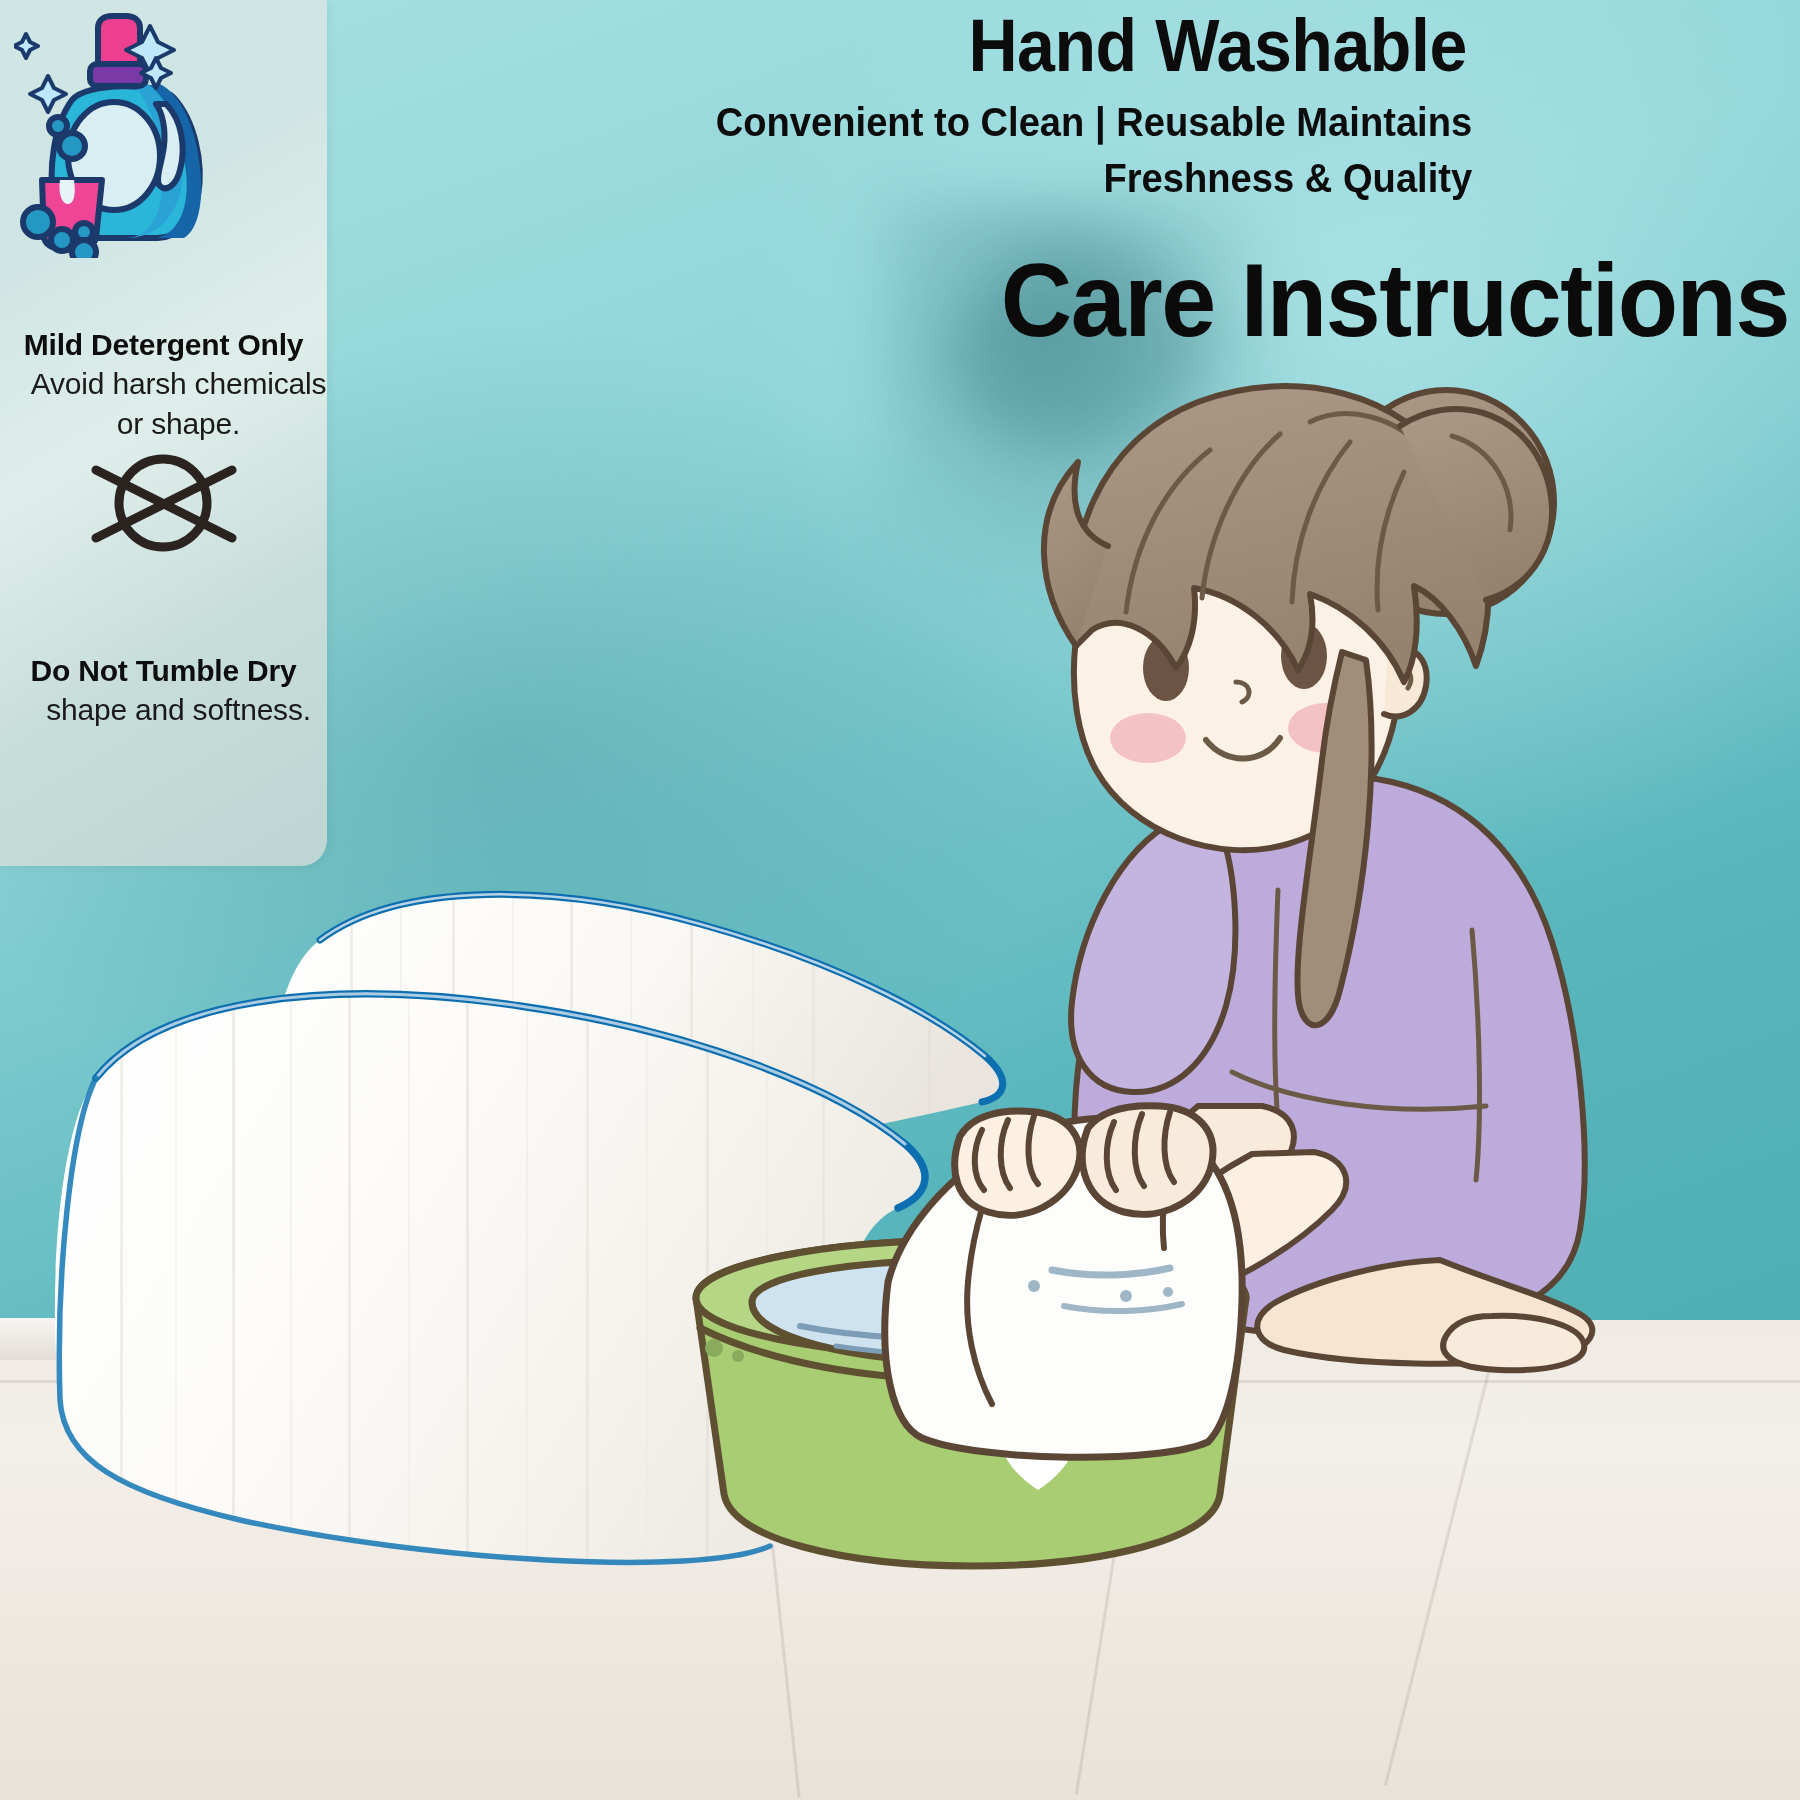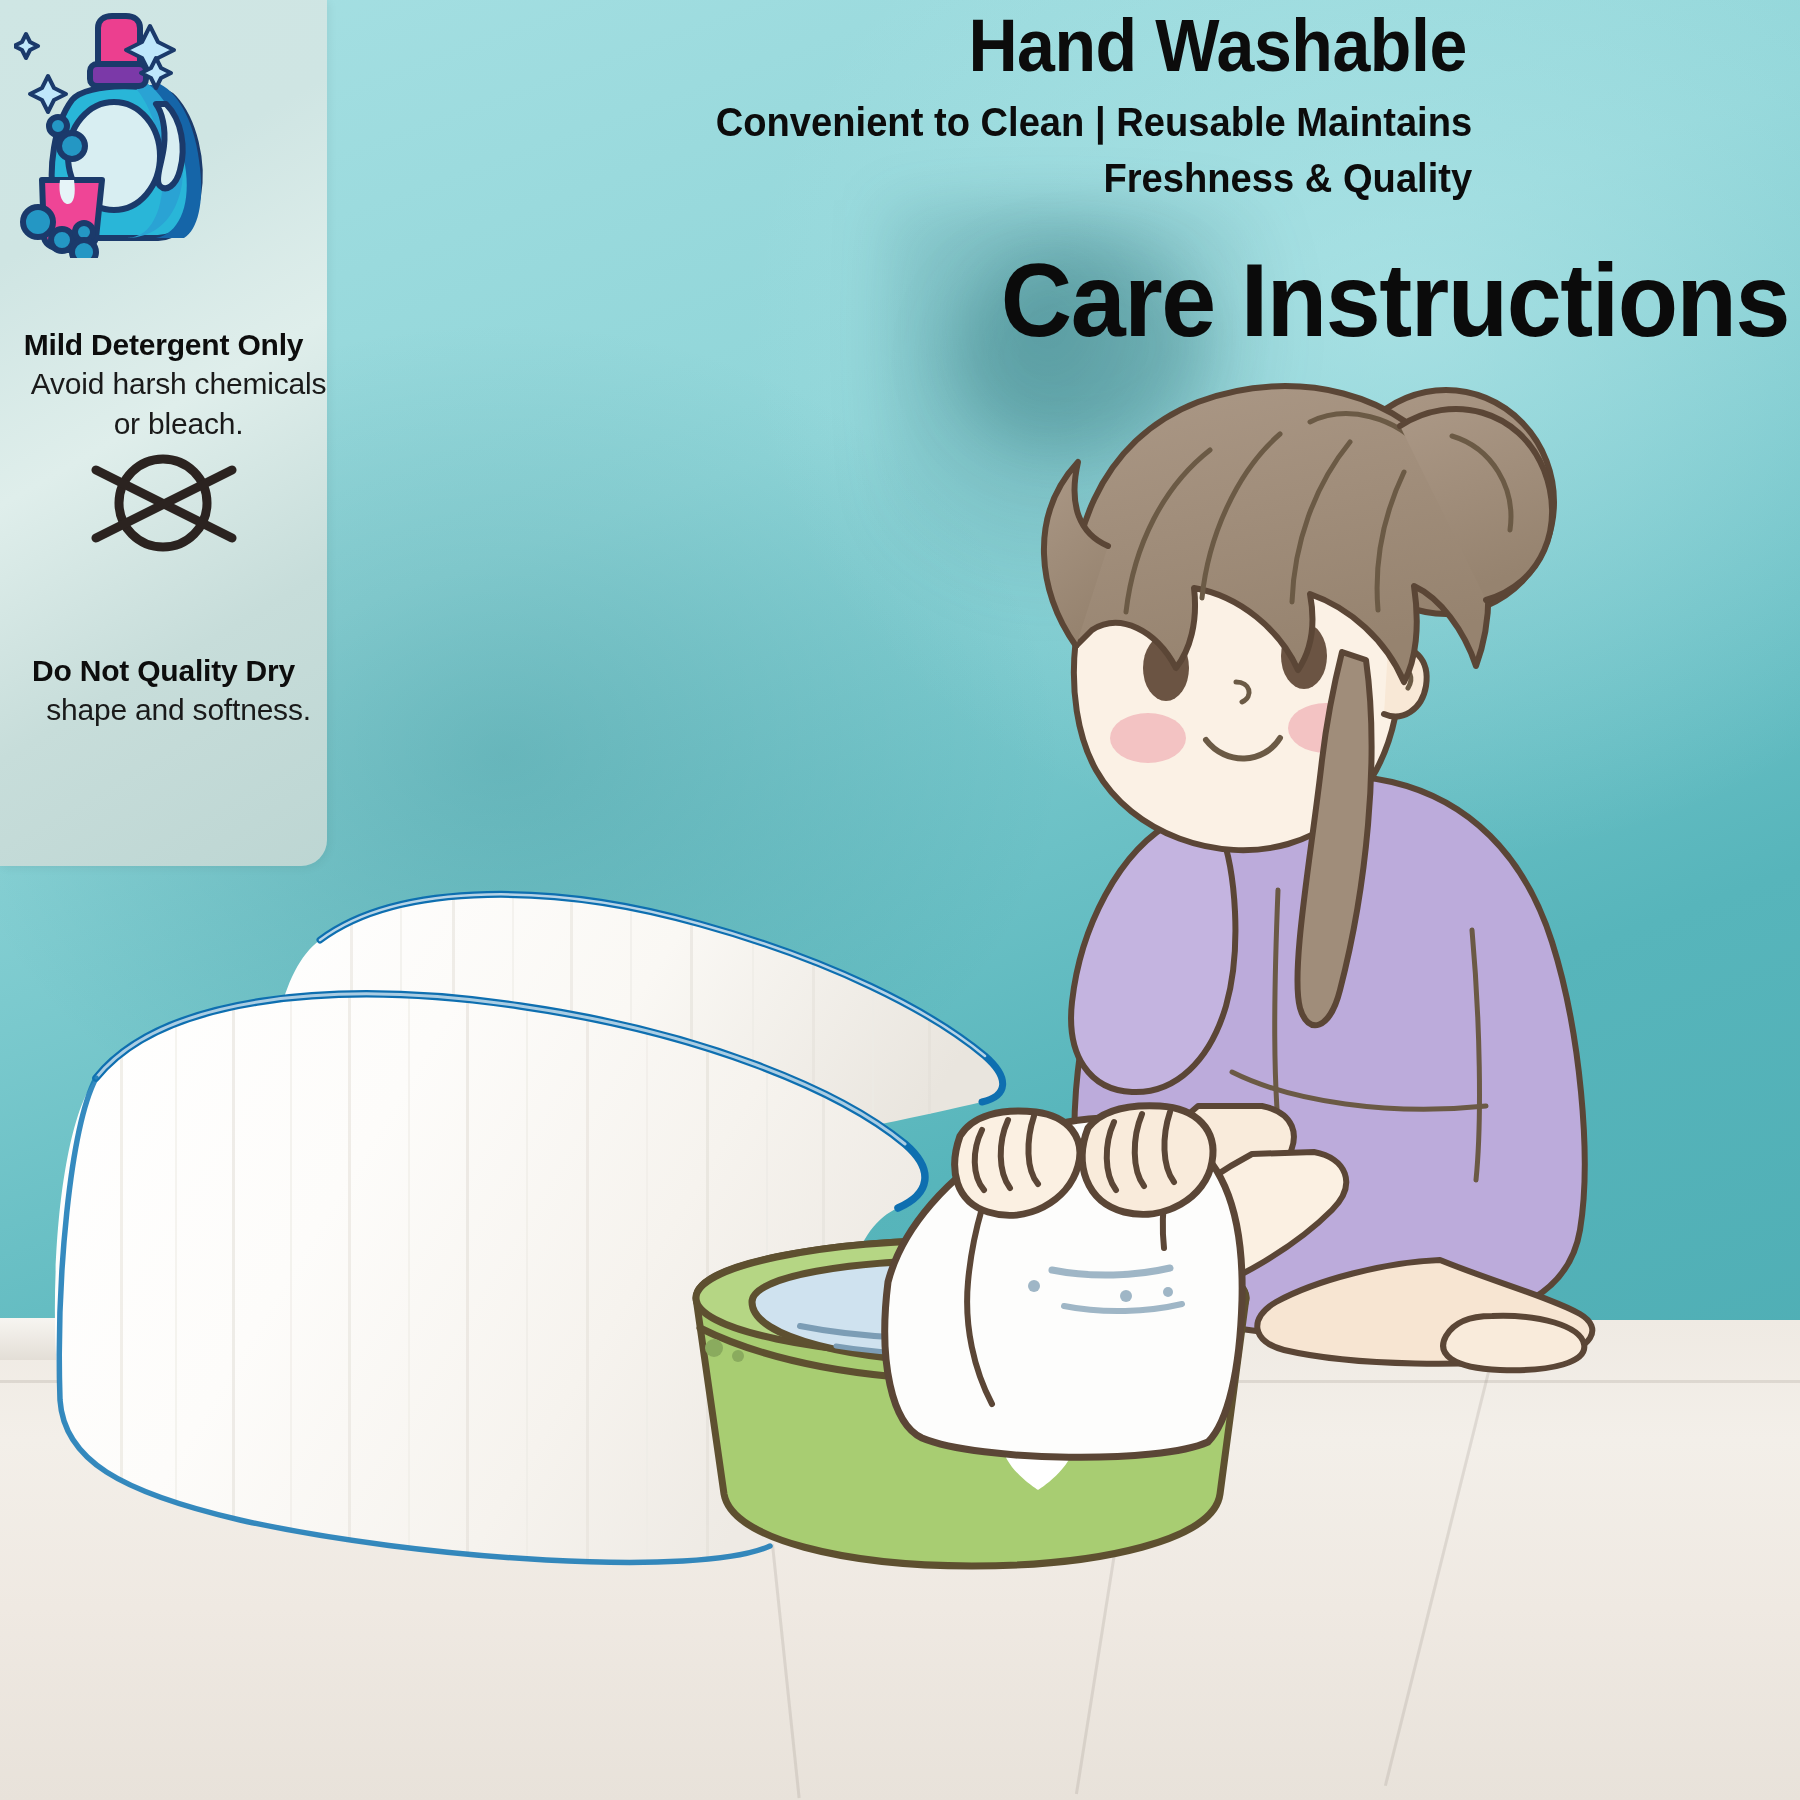--- a/index.html
+++ b/index.html
@@ -372,31 +372,31 @@
           <path d="M136,18 L144,34 L160,42 L144,50 L136,66 L128,50 L112,42 L128,34 Z" fill="#bfe7fb" stroke="#1b3a6b" stroke-width="4"></path>
           <path d="M142,50 L147,60 L157,65 L147,70 L142,80 L137,70 L127,65 L137,60 Z" fill="#bfe7fb" stroke="#1b3a6b" stroke-width="4"></path>
           <path d="M34,68 L40,80 L52,86 L40,92 L34,104 L28,92 L16,86 L28,80 Z" fill="#bfe7fb" stroke="#1b3a6b" stroke-width="4"></path>
           <path d="M12,26 L16,34 L24,38 L16,42 L12,50 L8,42 L0,38 L8,34 Z" fill="#bfe7fb" stroke="#1b3a6b" stroke-width="4"></path>
         </g>
       </svg>
 
       <div class="card-text blk1">
         <div class="ct-title">Mild Detergent Only</div>
         <div class="ct-body">Avoid harsh chemicals</div>
-        <div class="ct-body">or bleach.</div>
+        <div class="ct-body">or shape.</div>
       </div>
 
       <svg class="dry-symbol" viewBox="0 0 190 110">
         <circle cx="95" cy="55" r="44" fill="none" stroke="#2b2320" stroke-width="9"></circle>
         <line x1="28" y1="22" x2="164" y2="90" stroke="#2b2320" stroke-width="9" stroke-linecap="round"></line>
         <line x1="28" y1="90" x2="164" y2="22" stroke="#2b2320" stroke-width="9" stroke-linecap="round"></line>
       </svg>
 
       <div class="card-text blk2">
-        <div class="ct-title">Do Not Quality Dry</div>
+        <div class="ct-title">Do Not Tumble Dry</div>
         <div class="ct-body">shape and softness.</div>
       </div>
 
     </div>
   </div>
 
   <div class="headings">
     <div class="h-title">Hand Washable</div>
     <div class="h-sub">Convenient to Clean | Reusable Maintains</div>
     <div class="h-sub" style="margin-top:0">Freshness &amp; Quality</div>

